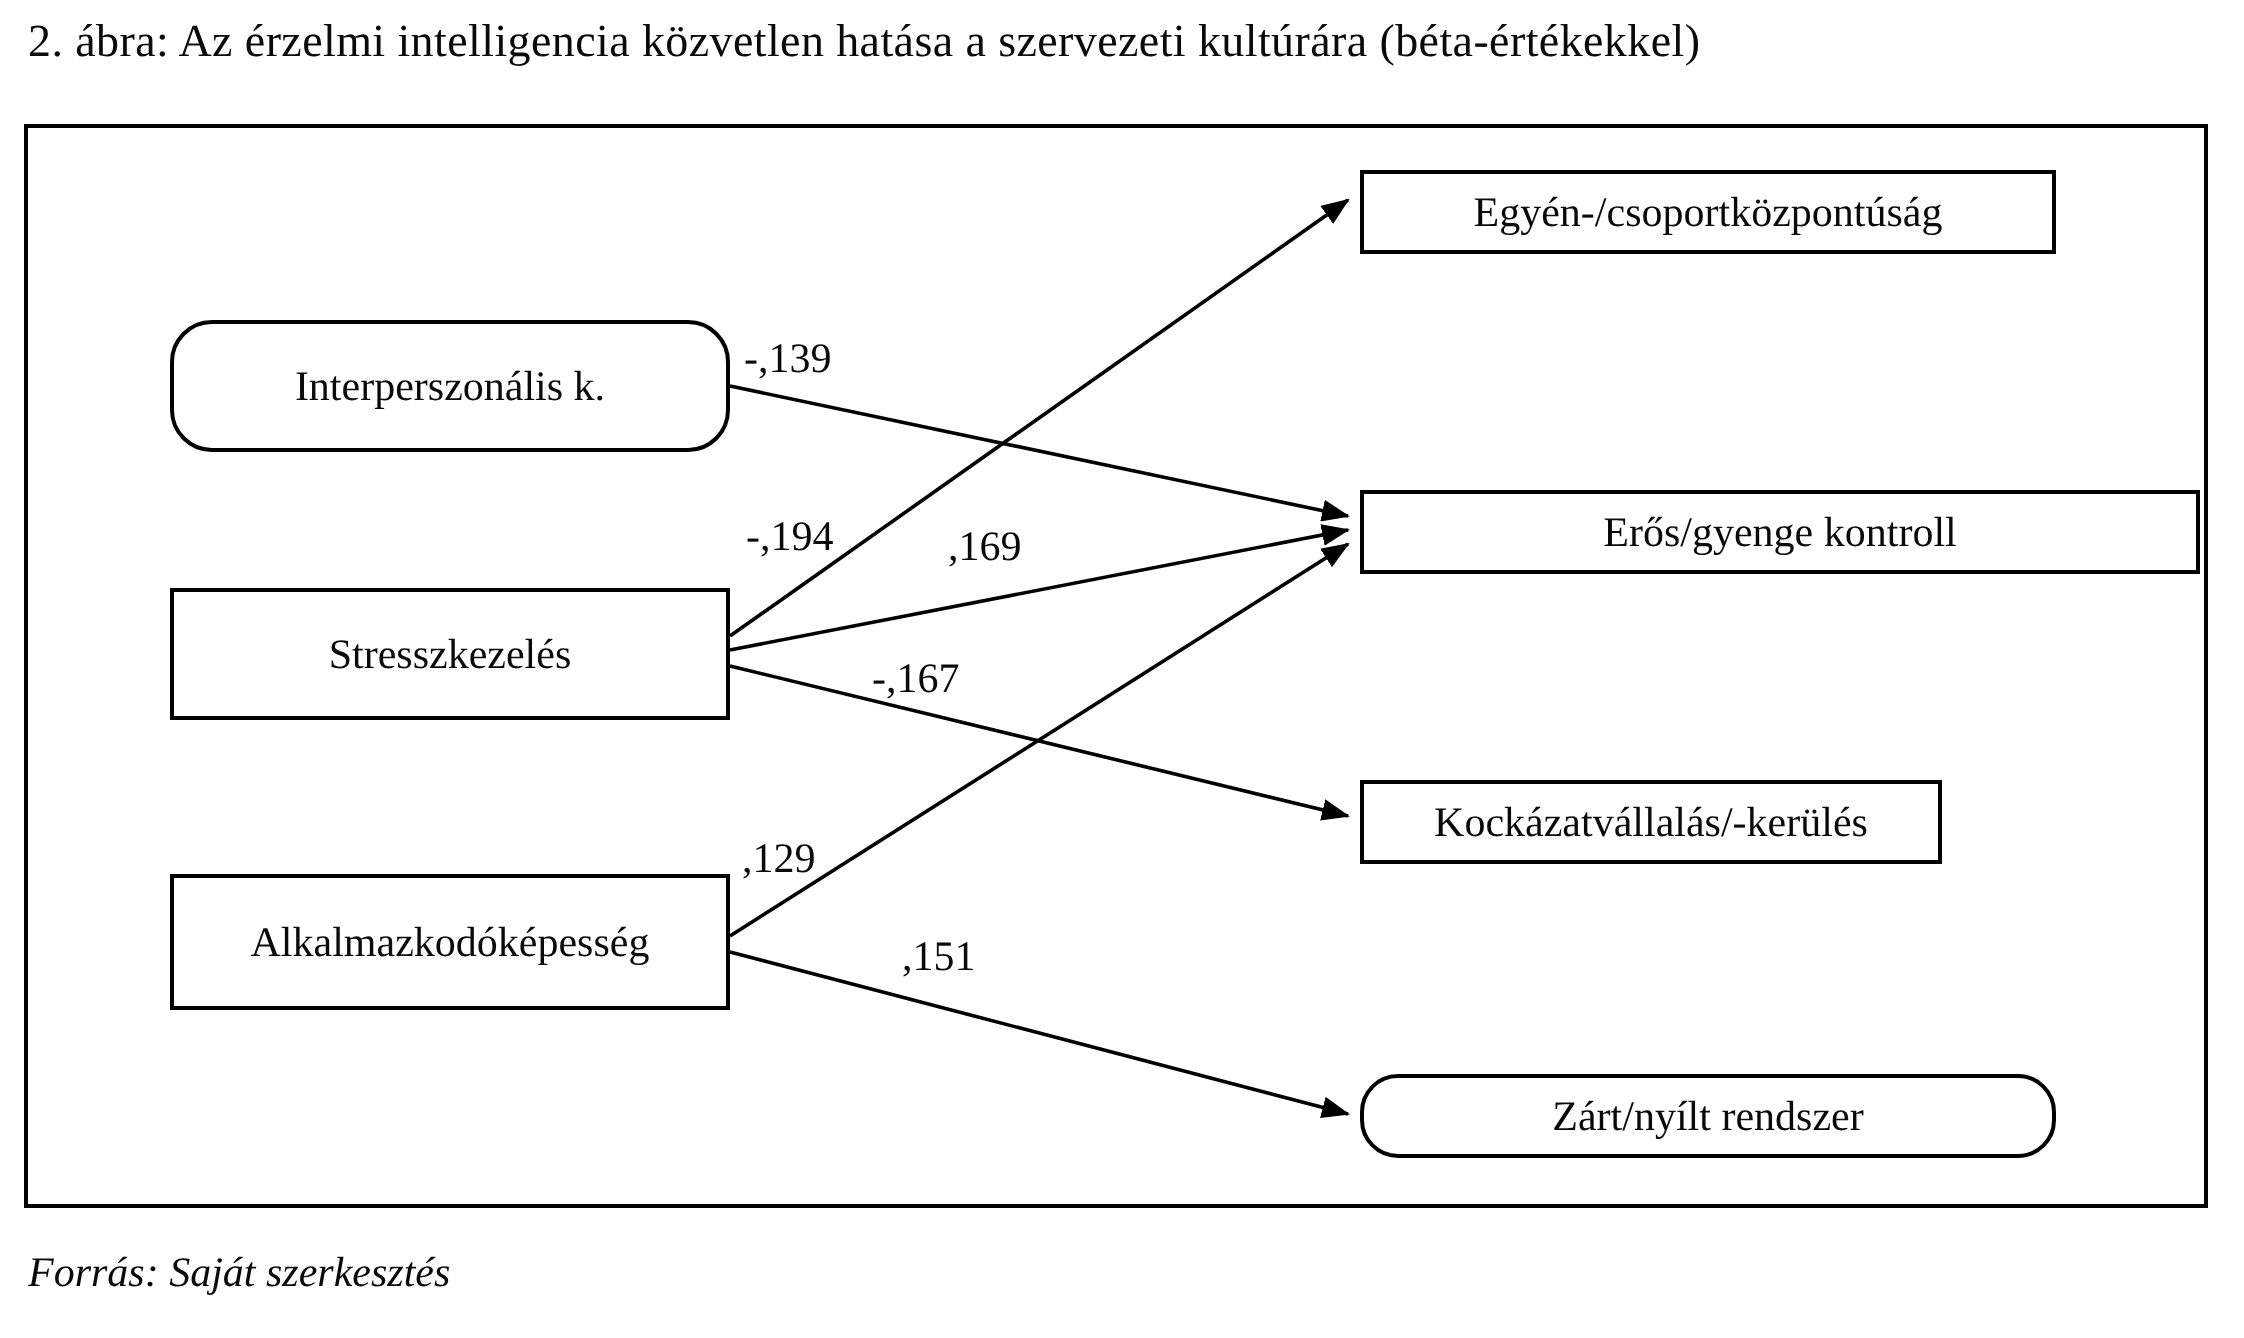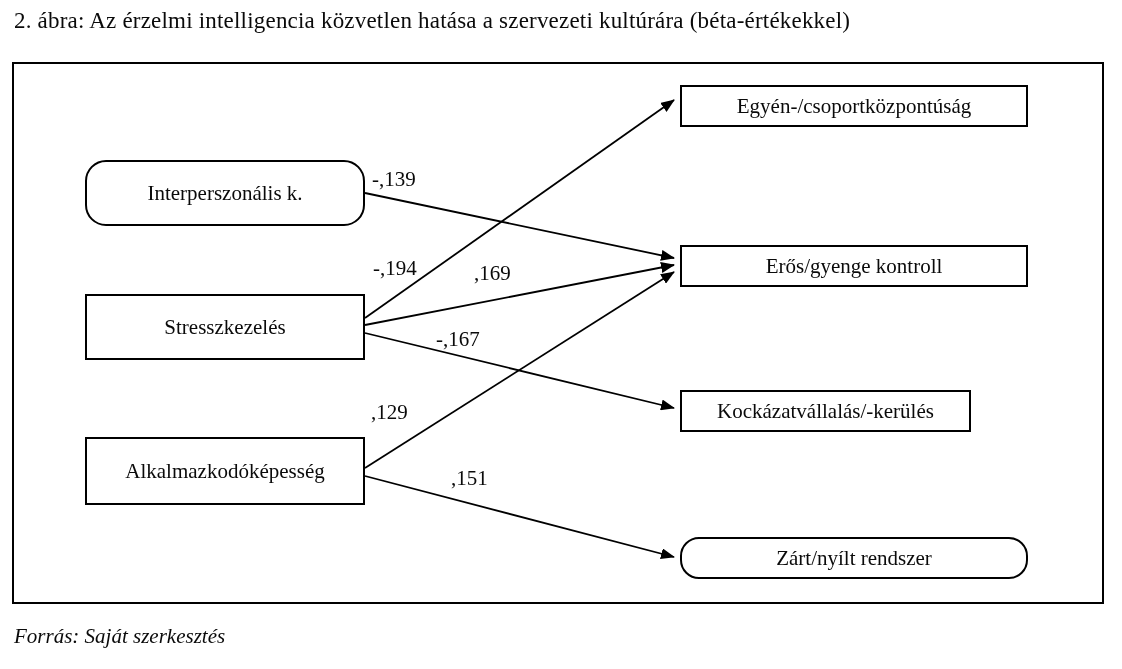--- a/index.html
+++ b/index.html
@@ -51,34 +51,34 @@
     align-items: center;
     justify-content: center;
     font-size: 21px;
     text-align: left;
     white-space: nowrap;
   }
   .node-interp   { left: 85px;  top: 160px; width: 280px; height: 66px; border-radius: 21px; }
   .node-stressz  { left: 85px;  top: 294px; width: 280px; height: 66px; }
   .node-alkalm   { left: 85px;  top: 437px; width: 280px; height: 68px; }
   .node-egyen    { left: 680px; top: 85px;  width: 348px; height: 42px; }
-  .node-eros     { left: 680px; top: 245px; width: 348px; height: 42px; }
+  .node-eros     { left: 680px; top: 245px; width: 420px; height: 42px; }
   .node-kockazat { left: 680px; top: 390px; width: 291px; height: 42px; }
   .node-zart     { left: 680px; top: 537px; width: 348px; height: 42px; border-radius: 19px; }
   .beta {
     position: absolute;
     font-size: 21px;
     white-space: nowrap;
     background: transparent;
   }
   .beta-0 { left: 372px; top: 167px; }
   .beta-1 { left: 373px; top: 256px; }
   .beta-2 { left: 458px; top: 261px; margin-left: 16px; }
   .beta-3 { left: 436px; top: 327px; }
-  .beta-4 { left: 371px; top: 400px; }
+  .beta-4 { left: 371px; top: 417px; }
   .beta-5 { left: 451px; top: 466px; }
   .fig-source {
     position: absolute;
     left: 14px;
     top: 624px;
     font-size: 21px;
     font-style: italic;
     font-family: Liberation Serif, serif;
   }
 </style>

